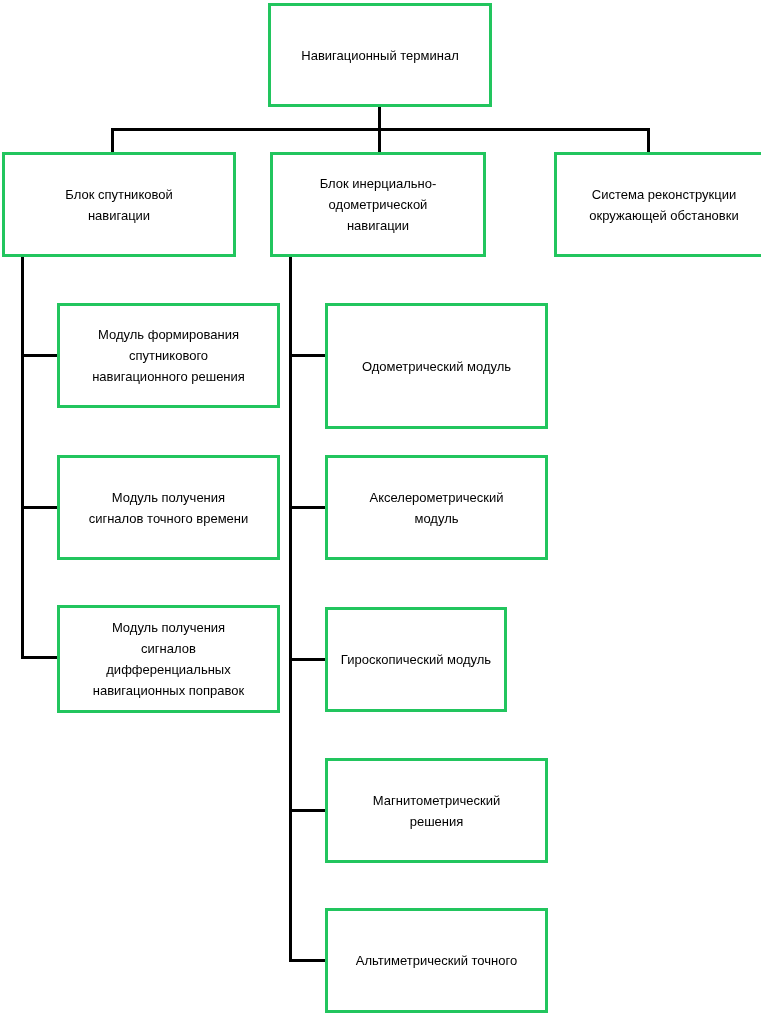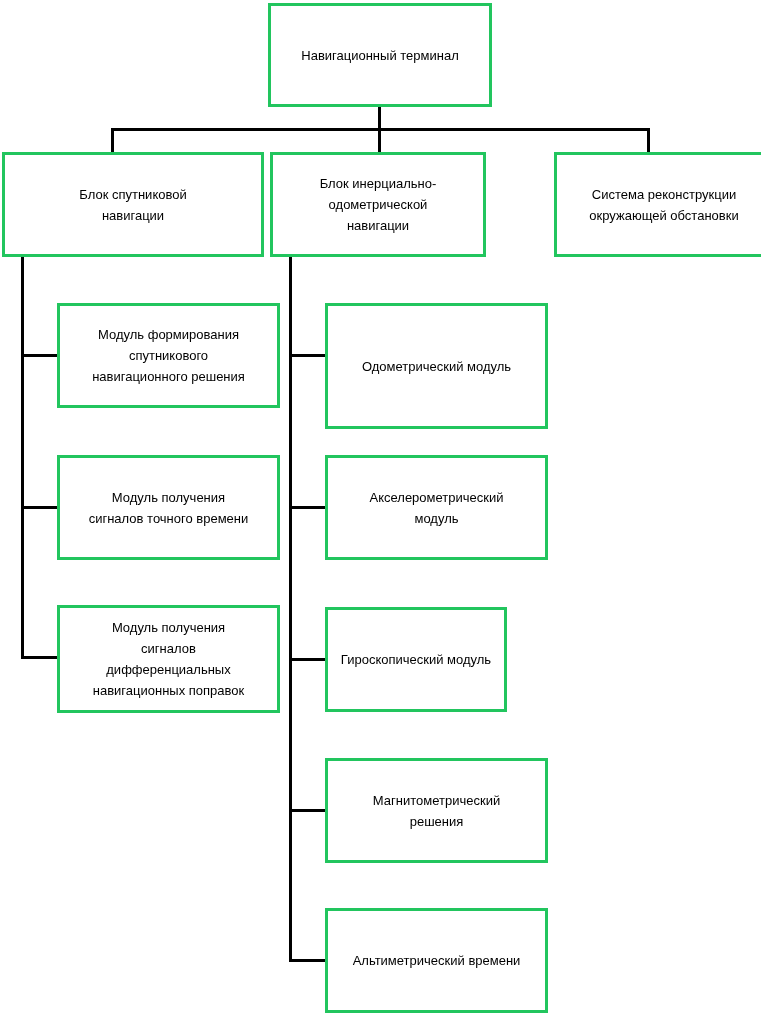--- a/index.html
+++ b/index.html
@@ -36,21 +36,21 @@
 <div class="stage">
 
   <div class="node" style="left:268px; top:3px; width:224px; height:104px;">Навигационный терминал</div>
 
   <div class="conn" style="left:378px; top:107px; width:3px; height:23px;"></div>
   <div class="conn" style="left:111px; top:128px; width:539px; height:3px;"></div>
   <div class="conn" style="left:111px; top:128px; width:3px; height:24px;"></div>
   <div class="conn" style="left:378px; top:128px; width:3px; height:24px;"></div>
   <div class="conn" style="left:647px; top:128px; width:3px; height:24px;"></div>
 
-  <div class="node" style="left:2px; top:152px; width:262px; height:105px;">Блок спутниковой
+  <div class="node" style="left:2px; top:152px; width:234px; height:105px;">Блок спутниковой
 навигации</div>
   <div class="node" style="left:270px; top:152px; width:216px; height:105px;">Блок инерциально-
 одометрической
 навигации</div>
   <div class="node" style="left:554px; top:152px; width:220px; height:105px;">Система реконструкции
 окружающей обстановки</div>
 
   <div class="conn" style="left:21px; top:257px; width:3px; height:402px;"></div>
   <div class="conn" style="left:21px; top:354px; width:36px; height:3px;"></div>
   <div class="conn" style="left:21px; top:506px; width:36px; height:3px;"></div>
@@ -72,15 +72,15 @@
 сигналов
 дифференциальных
 навигационных поправок</div>
 
   <div class="node" style="left:325px; top:303px; width:223px; height:126px;">Одометрический модуль</div>
   <div class="node" style="left:325px; top:455px; width:223px; height:105px;text-align:center;">Акселерометрический
 модуль</div>
   <div class="node" style="left:325px; top:607px; width:182px; height:105px;">Гироскопический модуль</div>
   <div class="node" style="left:325px; top:758px; width:223px; height:105px;">Магнитометрический
 решения</div>
-  <div class="node" style="left:325px; top:908px; width:223px; height:105px;">Альтиметрический времени</div>
+  <div class="node" style="left:325px; top:908px; width:223px; height:105px;">Альтиметрический точного</div>
 
 </div>
 
 </body></html>

